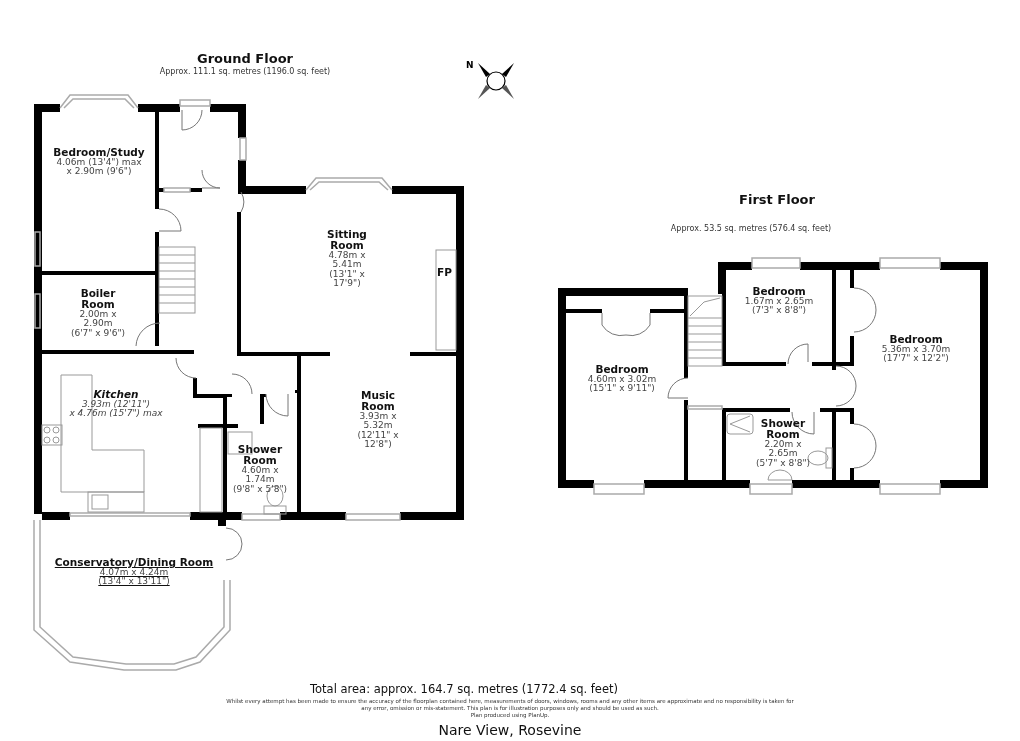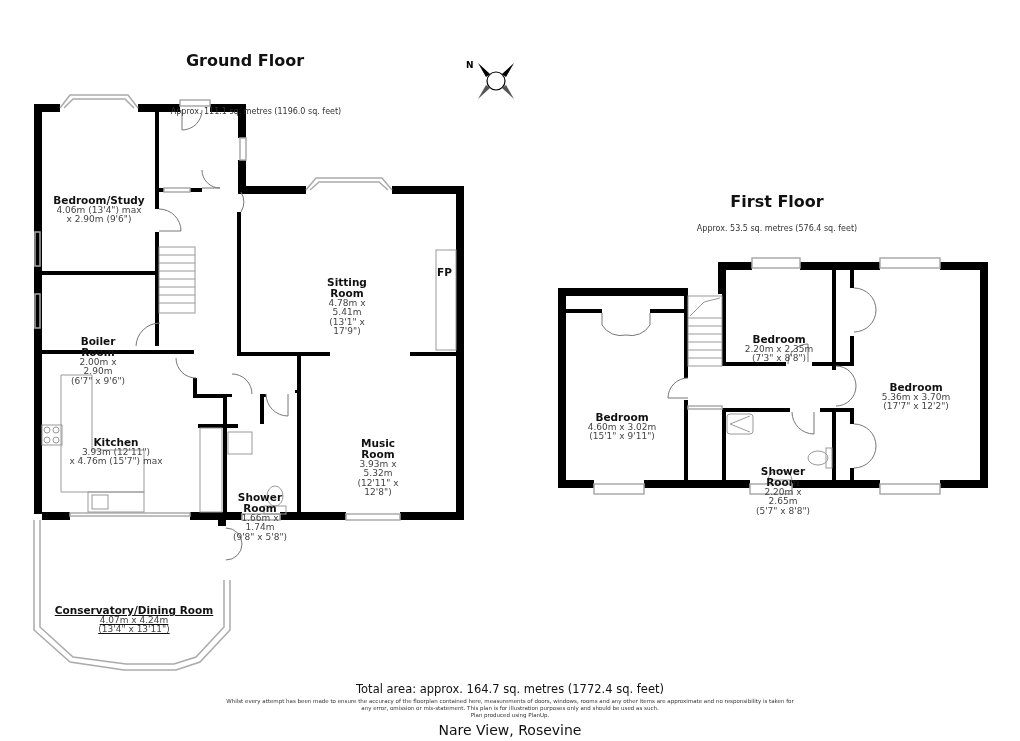--- a/index.html
+++ b/index.html
@@ -1,25 +1,25 @@
 <!DOCTYPE html>
 <html><head>
 <meta charset="utf-8">
 <style>
   html, body { margin: 0; padding: 0; background: #ffffff; }
   body { width: 1020px; height: 741px; position: relative; overflow: hidden; font-family: "DejaVu Sans", sans-serif; color: #111; }
   .abs { position: absolute; }
-  .floor-title { font-weight: bold; font-size: 16px; text-align: center; white-space: nowrap; }
+  .floor-title { font-weight: bold; font-size: 13px; text-align: center; white-space: nowrap; }
   .floor-sub { font-size: 8px; color: #333; text-align: center; white-space: nowrap; }
-  .room-label { position: absolute; text-align: center; line-height: 1.05; white-space: nowrap; transform: translateX(-50%); margin-top: 48px; }
+  .room-label { position: absolute; text-align: center; line-height: 1.05; white-space: nowrap; transform: translateX(-50%); }
   .room-name { font-weight: bold; font-size: 10.5px; color: #111; display: block; }
   .room-dim { font-size: 9px; color: #444; display: block; }
   .fp-label { font-weight: bold; font-size: 10.5px; text-align: right; }
   svg.plan { position: absolute; left: 0; top: 0; }
-  .footer-total { font-size: 11.5px; text-align: center; white-space: nowrap; }
+  .footer-total { font-size: 11.5px; white-space: nowrap; }
   .footer-note { font-size: 5.5px; color: #333; text-align: center; line-height: 1.25; }
   .footer-address { font-weight: normal; font-size: 14px; text-align: center; white-space: nowrap; }
 </style>
 </head>
 <body>
 
 <svg class="plan" width="1020" height="741" viewBox="0 0 1020 741">
   <g fill="#000">
 
     <rect x="34" y="104" width="8" height="410"></rect>
@@ -191,21 +191,21 @@
     <rect x="727" y="414" width="26" height="20" rx="3"></rect>
     <line x1="730" y1="424" x2="750" y2="416"></line>
       <line x1="730" y1="424" x2="750" y2="432"></line>
     <ellipse cx="818" cy="458" rx="10" ry="7"></ellipse>
     <rect x="826" y="448" width="6" height="20"></rect>
     <path d="M768,480 A12,10 0 0 1 792,480 Z"></path>
   </g>
 </svg>
 
 <div class="abs floor-title" style="left:170px; top:51px; width:150px;">Ground Floor</div>
-<div class="abs floor-sub" style="left:156px; top:67px; width:200px;margin-top:40px;">Approx. 111.1 sq. metres (1196.0 sq. feet)</div>
+<div class="abs floor-sub" style="left:145px; top:67px; width:200px;">Approx. 111.1 sq. metres (1196.0 sq. feet)</div>
 
 <div class="abs" style="left:464px; top:57px; width:56px; height:44px;">
   <svg width="56" height="44" viewBox="0 0 56 44">
     <text x="2" y="11" font-size="9" font-family="DejaVu Sans, sans-serif" font-weight="bold">N</text>
     <circle cx="32" cy="24" r="9" fill="#fff" stroke="#000" stroke-width="1.2"></circle>
     <polygon points="14,6 26,17 22,20" fill="#000"></polygon>
     <polygon points="50,6 38,17 42,20" fill="#000"></polygon>
     <polygon points="14,42 26,31 22,28" fill="#555"></polygon>
     <polygon points="50,42 38,31 42,28" fill="#555"></polygon>
   </svg>
@@ -220,47 +220,47 @@
   <span class="room-name">Boiler Room</span>
   <span class="room-dim">2.00m x 2.90m</span>
   <span class="room-dim">(6'7" x 9'6")</span>
 </div>
 <div class="room-label" style="left:347px; top:229px; width:64px; white-space:normal;">
   <span class="room-name">Sitting Room</span>
   <span class="room-dim">4.78m x 5.41m</span>
   <span class="room-dim">(13'1" x 17'9")</span>
 </div>
 <div class="abs fp-label" style="left:437px; top:266px;">FP</div>
-<div class="room-label" style="left:116px; top:389px;">
+<div class="room-label" style="left:116px; top:389px;font-style:italic;">
   <span class="room-name">Kitchen</span>
   <span class="room-dim">3.93m (12'11")</span>
   <span class="room-dim">x 4.76m (15'7") max</span>
 </div>
 <div class="room-label" style="left:260px; top:444px; width:60px; white-space:normal;">
   <span class="room-name">Shower Room</span>
-  <span class="room-dim">1.66m x 1.74m</span>
+  <span class="room-dim">4.60m x 1.74m</span>
   <span class="room-dim">(9'8" x 5'8")</span>
 </div>
 <div class="room-label" style="left:378px; top:390px; width:60px; white-space:normal;">
   <span class="room-name">Music Room</span>
   <span class="room-dim">3.93m x 5.32m</span>
   <span class="room-dim">(12'11" x 12'8")</span>
 </div>
 <div class="room-label" style="left:134px; top:557px;text-decoration:underline;">
   <span class="room-name">Conservatory/Dining Room</span>
   <span class="room-dim">4.07m x 4.24m</span>
   <span class="room-dim">(13'4" x 13'11")</span>
 </div>
 
 <div class="abs floor-title" style="left:702px; top:192px; width:150px;">First Floor</div>
-<div class="abs floor-sub" style="left:677px; top:224px; width:200px;">Approx. 53.5 sq. metres (576.4 sq. feet)</div>
+<div class="abs floor-sub" style="left:651px; top:224px; width:200px;">Approx. 53.5 sq. metres (576.4 sq. feet)</div>
 
 <div class="room-label" style="left:779px; top:286px;">
   <span class="room-name">Bedroom</span>
-  <span class="room-dim">2.20m x 2.35m</span>
+  <span class="room-dim">1.67m x 2.65m</span>
   <span class="room-dim">(7'3" x 8'8")</span>
 </div>
 <div class="room-label" style="left:622px; top:364px;">
   <span class="room-name">Bedroom</span>
   <span class="room-dim">4.60m x 3.02m</span>
   <span class="room-dim">(15'1" x 9'11")</span>
 </div>
 <div class="room-label" style="left:916px; top:334px;">
   <span class="room-name">Bedroom</span>
   <span class="room-dim">5.36m x 3.70m</span>

